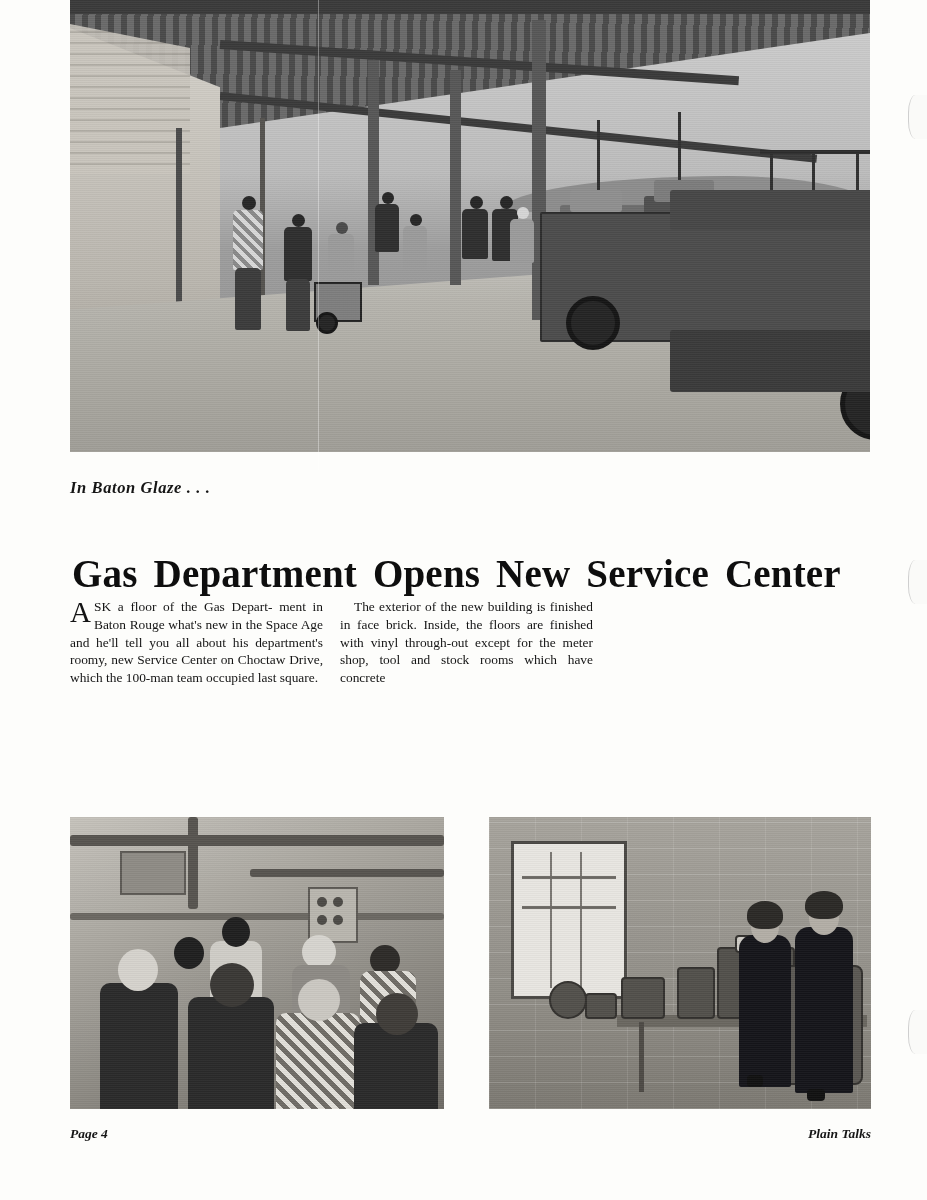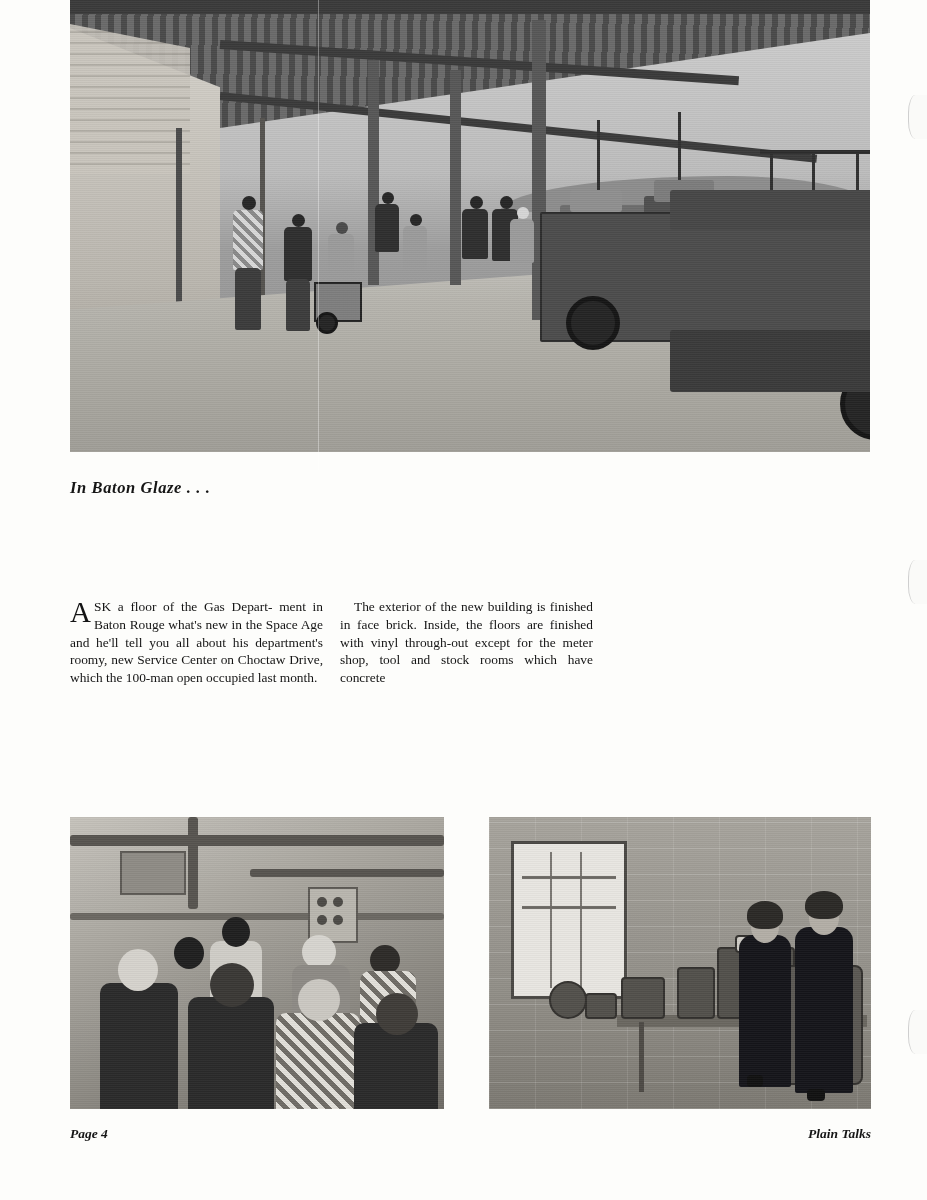--- a/index.html
+++ b/index.html
@@ -348,24 +348,25 @@
     <div class="ph1-grain"></div>
   </div>
 
   <div class="scan-fold"></div>
   <div class="edge-notch" style="top:95px;"></div>
   <div class="edge-notch" style="top:560px;"></div>
   <div class="edge-notch" style="top:1010px;"></div>
 
   <div id="kicker">In Baton Glaze . . .</div>
 
+  <h1 id="headline">Gas Department Opens New Service Center</h1>
 
   <div class="col" id="col1">
     <p class="dropcap-wrap">
-      <span class="dropcap">A</span><span>SK a floor of the Gas Depart-</span> <span>ment in Baton Rouge what's new in the Space Age and he'll tell you all about his department's roomy, new Service Center on Choctaw Drive, which the 100-man open occupied last month.</span>
+      <span class="dropcap">A</span><span>SK a floor of the Gas Depart-</span> <span>ment in Baton Rouge what's new in the Space Age and he'll tell you all about his department's roomy, new Service Center on Choctaw Drive, which the 100-man team occupied last square.</span>
     </p>
   </div>
 
   <div class="col" id="col2">
     <p class="indent">The exterior of the new building is finished in face brick. Inside, the floors are finished with vinyl through-out except for the meter shop, tool and stock rooms which have concrete</p>
   </div>
 
   <div class="col" id="col3">
   </div>
 

